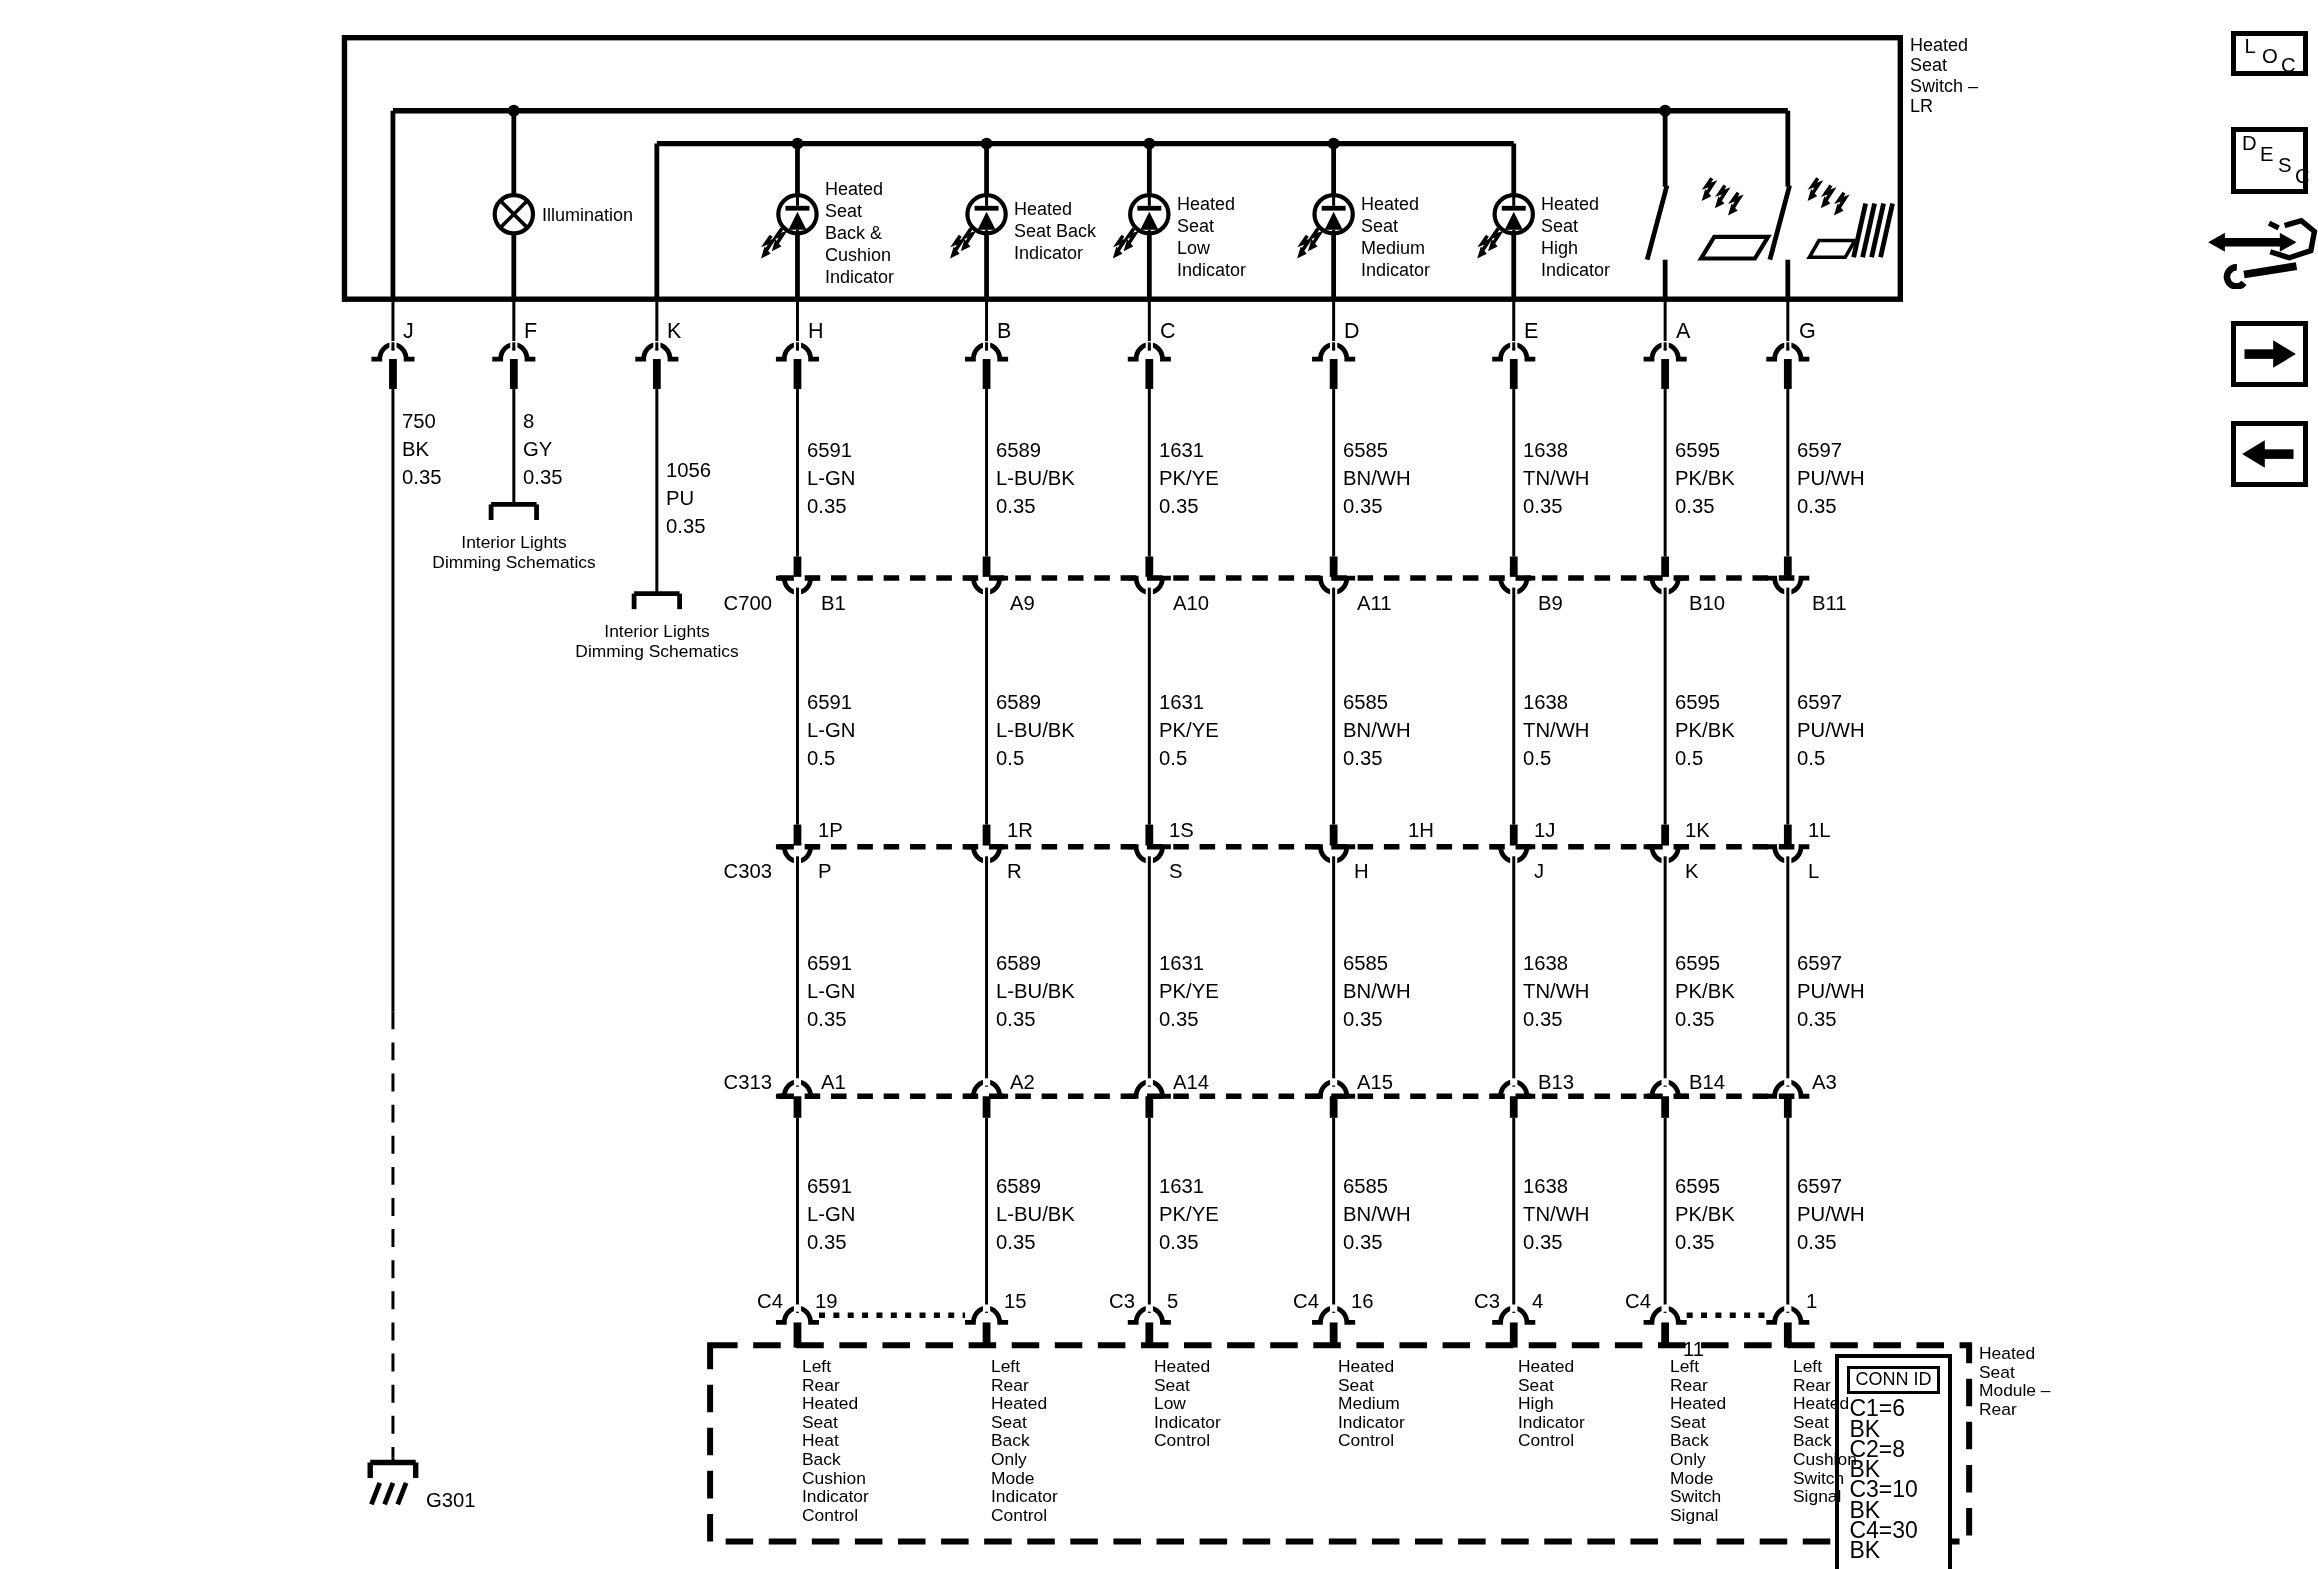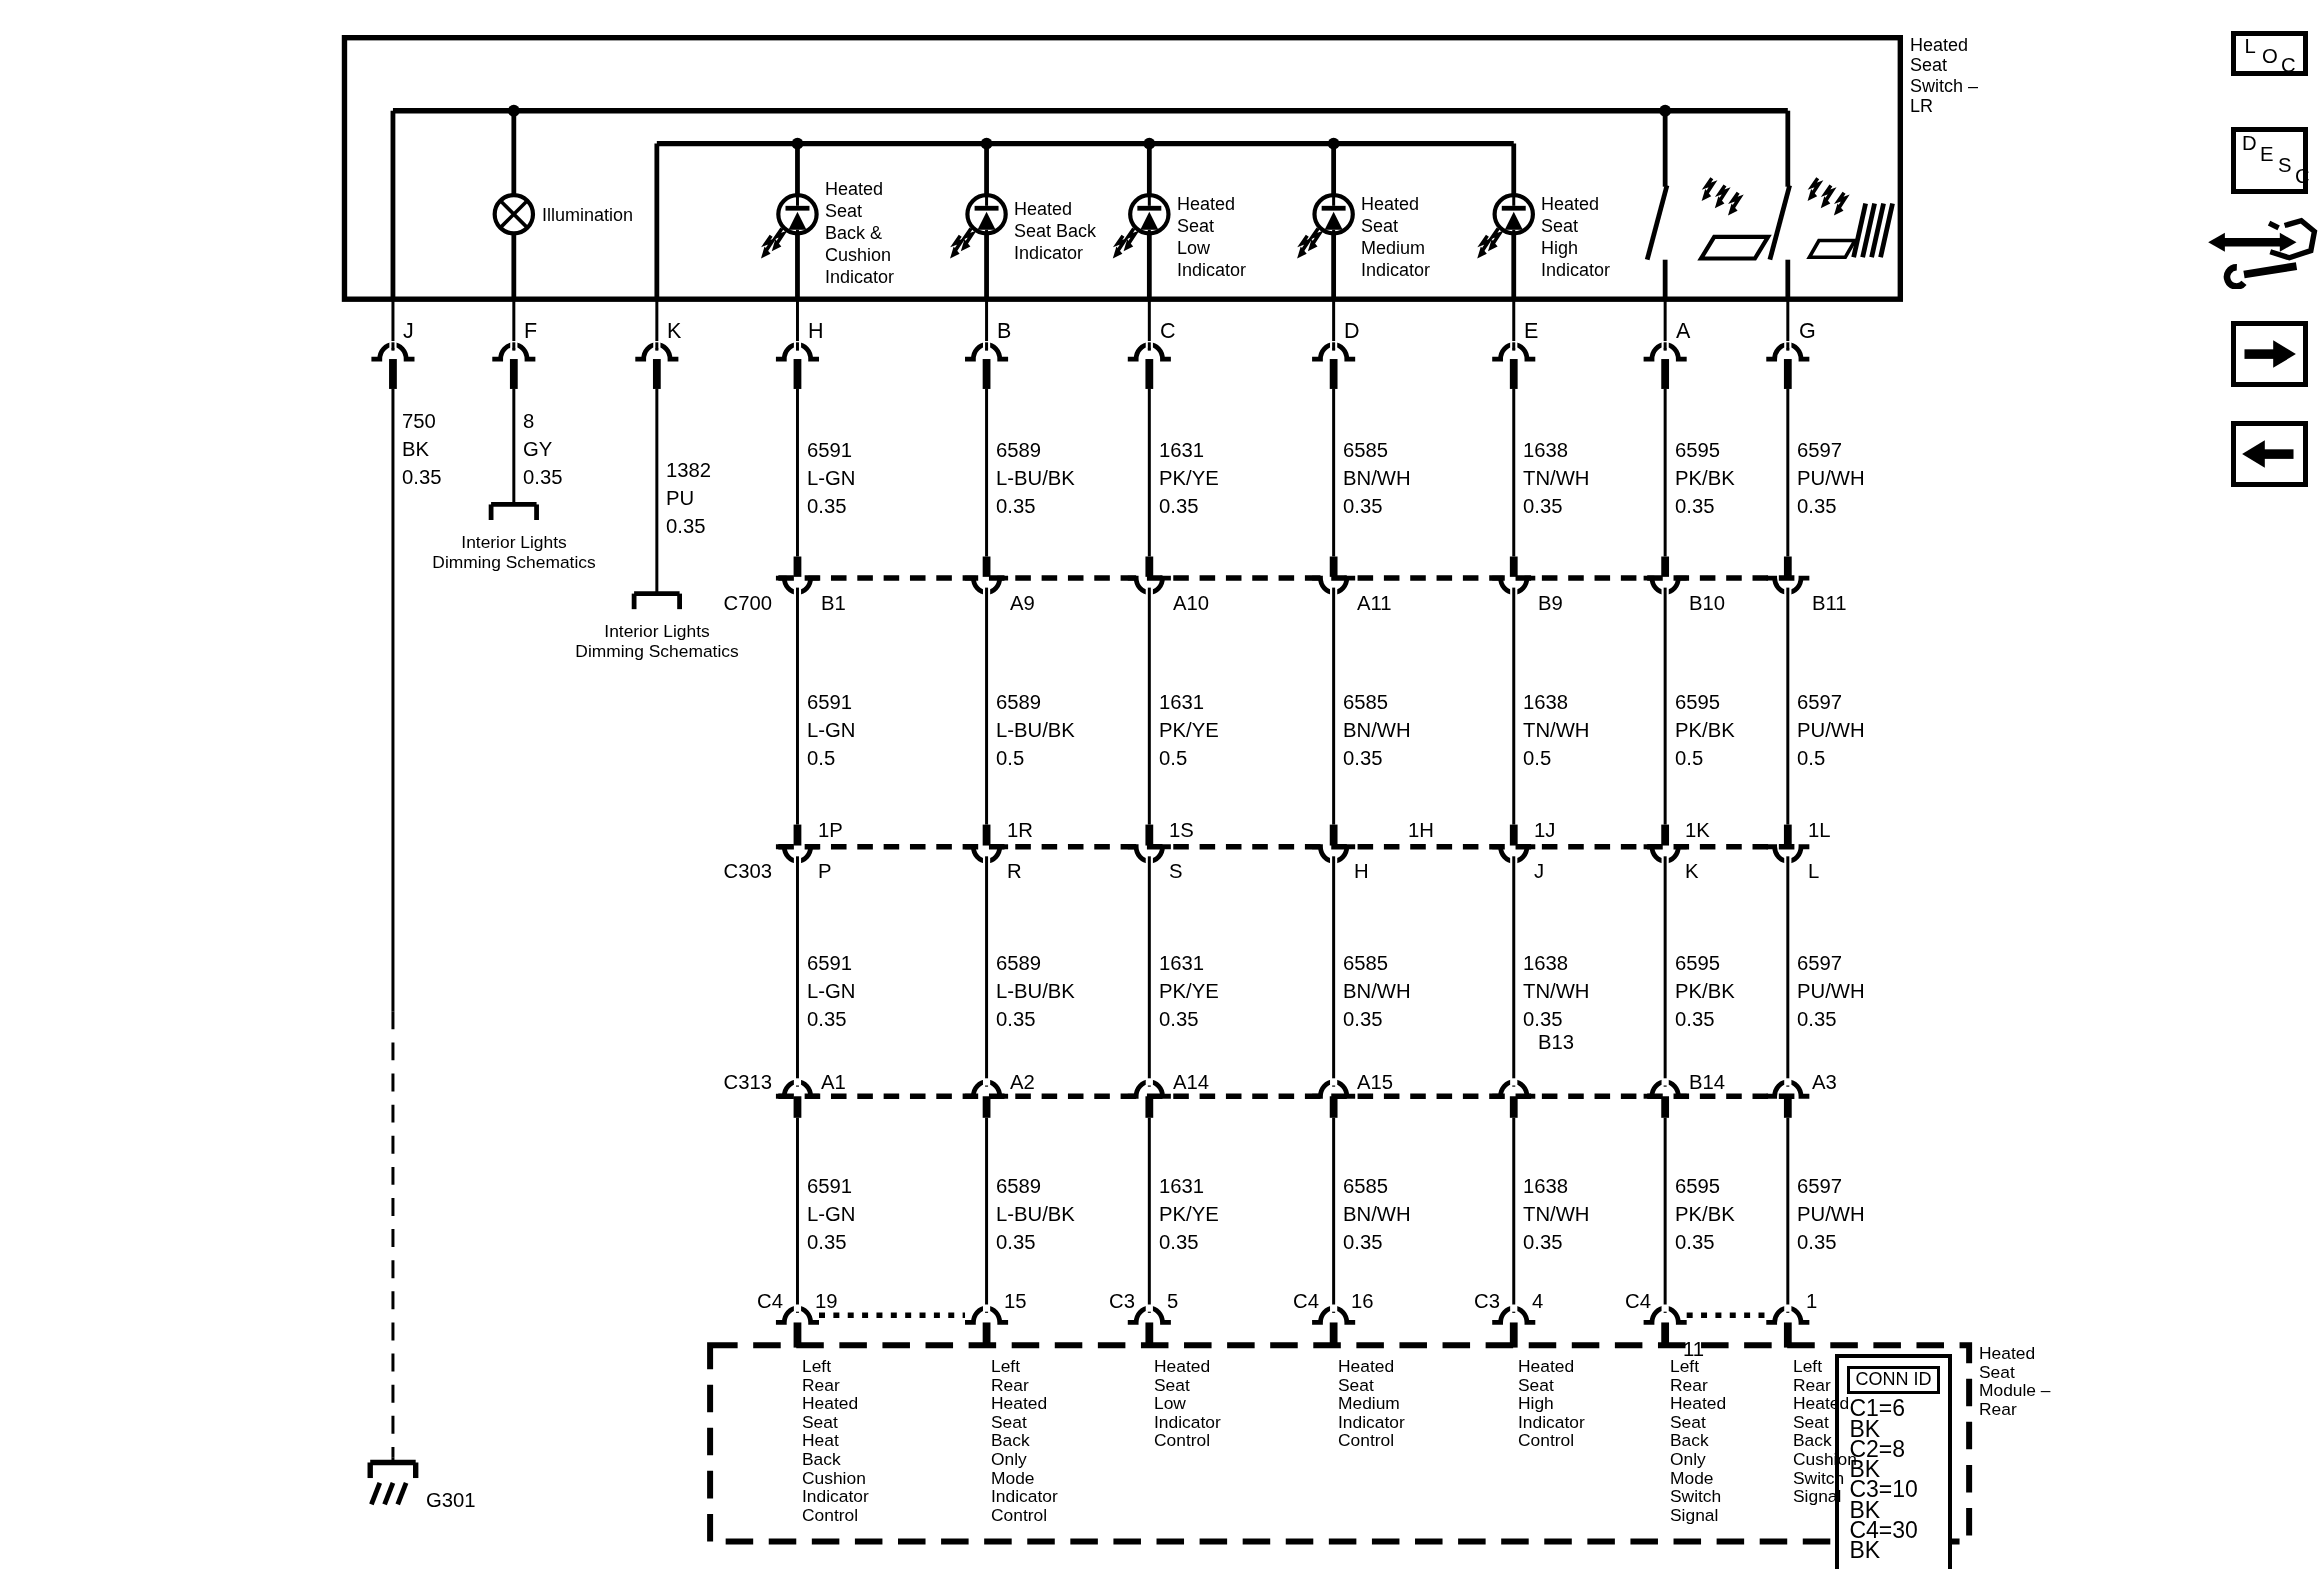--- a/index.html
+++ b/index.html
@@ -371,21 +371,21 @@
       <div style="line-height: 28px;">8</div>
       <div style="line-height: 28px;">GY</div>
       <div style="line-height: 28px;">0.35</div>
     </div>
     <div class="t tc t29" style="left: 514px; top: 532px;">
       <div style="line-height: 20.3px;">Interior Lights</div>
       <div style="line-height: 20.3px;">Dimming Schematics</div>
     </div>
     <div class="t t36" style="left: 667px; top: 320px;">K</div>
     <div class="t " style="left: 666px; top: 456px;">
-      <div style="line-height: 28px;">1382</div>
+      <div style="line-height: 28px;">1056</div>
       <div style="line-height: 28px;">PU</div>
       <div style="line-height: 28px;">0.35</div>
     </div>
     <div class="t tc t29" style="left: 657px; top: 621px;">
       <div style="line-height: 20.3px;">Interior Lights</div>
       <div style="line-height: 20.3px;">Dimming Schematics</div>
     </div>
     <div class="t t30" style="left: 825px; top: 178px;">
       <div style="line-height: 22px;">Heated</div>
       <div style="line-height: 22px;">Seat</div>
@@ -571,21 +571,21 @@
       <div style="line-height: 28px;">TN/WH</div>
       <div style="line-height: 28px;">0.5</div>
     </div>
     <div class="t " style="left: 1534px; top: 816px;">1J</div>
     <div class="t " style="left: 1534px; top: 857px;">J</div>
     <div class="t " style="left: 1523px; top: 949px;">
       <div style="line-height: 28px;">1638</div>
       <div style="line-height: 28px;">TN/WH</div>
       <div style="line-height: 28px;">0.35</div>
     </div>
-    <div class="t " style="left: 1538px; top: 1028px;">B13</div>
+    <div class="t " style="left: 1538px; top: 1068px;">B13</div>
     <div class="t " style="left: 1523px; top: 1172px;">
       <div style="line-height: 28px;">1638</div>
       <div style="line-height: 28px;">TN/WH</div>
       <div style="line-height: 28px;">0.35</div>
     </div>
     <div class="t tr" style="left: 1404px; top: 1287px;">C3</div>
     <div class="t " style="left: 1532px; top: 1287px;">4</div>
     <div class="t t29" style="left: 1518px; top: 1357px;">
       <div style="line-height: 18.6px;">Heated</div>
       <div style="line-height: 18.6px;">Seat</div>

